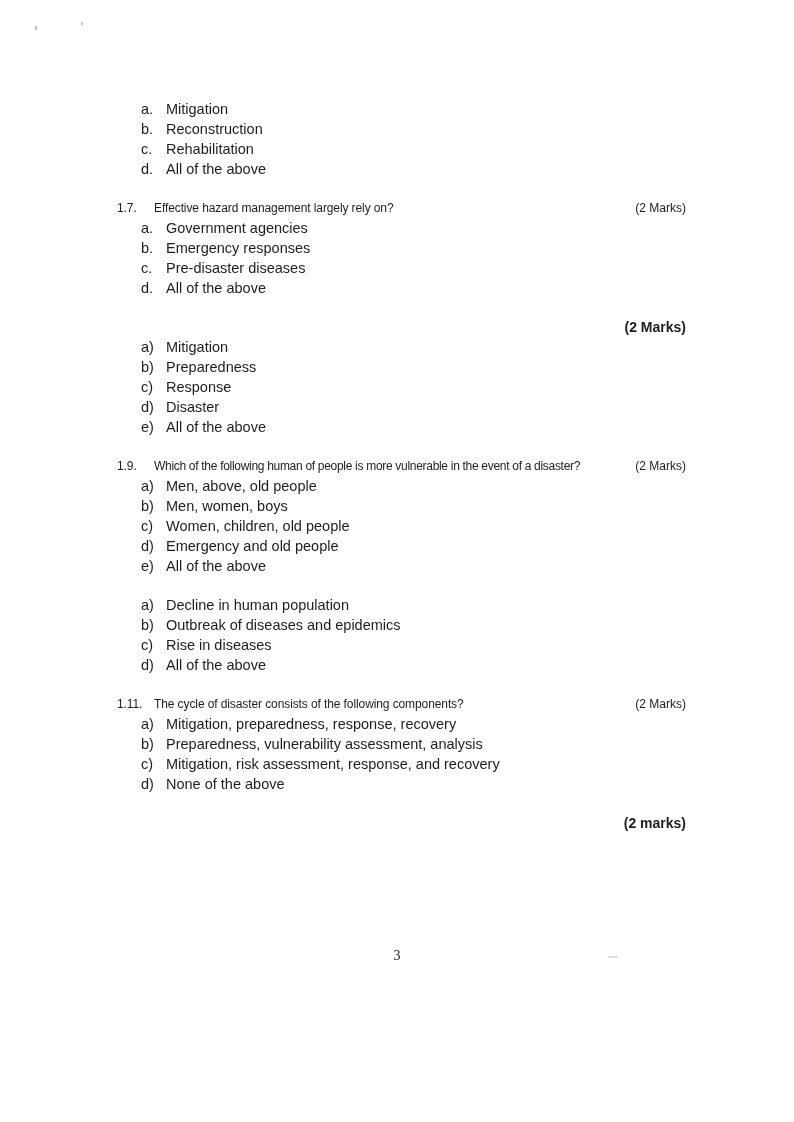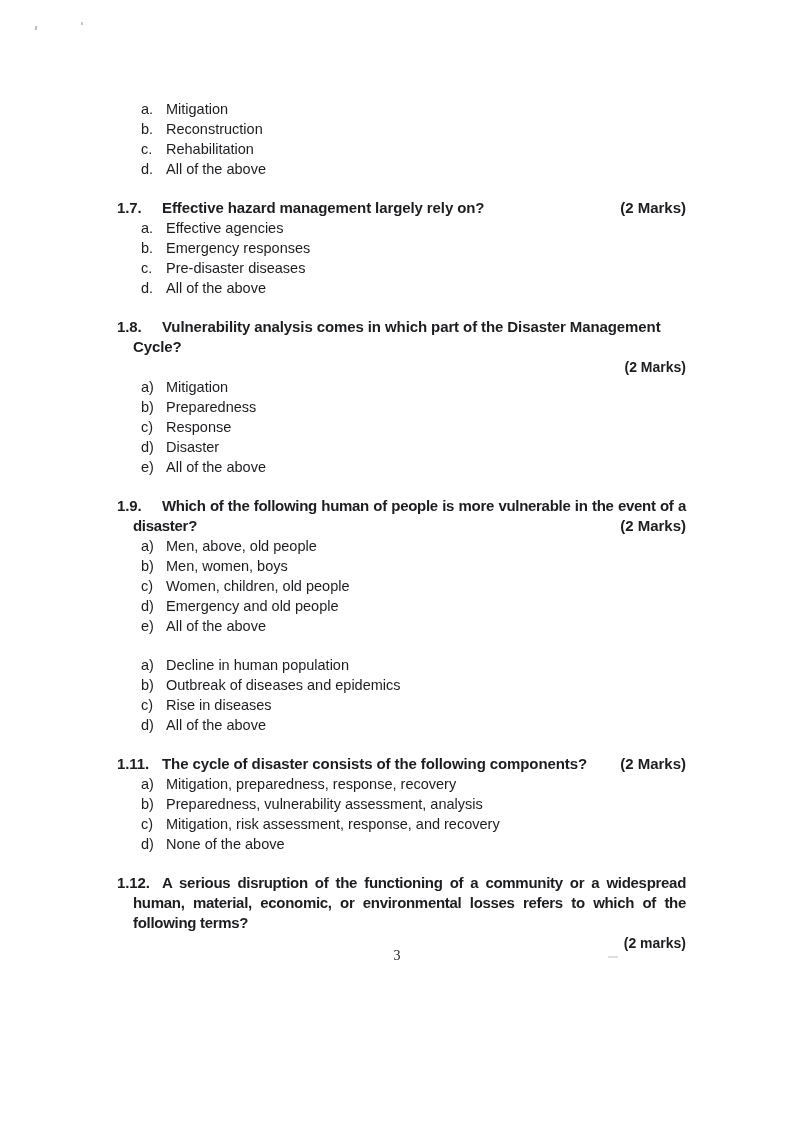--- a/index.html
+++ b/index.html
@@ -17,26 +17,26 @@
     width:569px;
   }
   
   .opt-row { display:flex; font-size:14.5px; line-height:20px; }
   .opt-letter { flex:0 0 25px; margin-left:24px; }
   .opt-text { flex:1; }
   
   .question { margin-top:19px; }
   .q-head {
     position:relative;
-    font-weight:700;
-    font-size:15px;
+    font-weight:400;
+    font-size:12px;
     line-height:20px;
   }
   .q-num { position:absolute; left:0; top:0; letter-spacing:-0.1px; }
-  .q-text { margin-left:16px; text-indent:29px; letter-spacing:-0.1px; }
+  .q-text { margin-left:8px; text-indent:29px; letter-spacing:-0.1px; }
   .q-text.justify { text-align:justify; letter-spacing:-0.3px; }
   .q-marks { white-space:nowrap; }
   .q-marks.inline { position:absolute; right:0; top:0; }
   .q-marks.last-line { position:absolute; right:0; bottom:0; }
   .q-marks-line {
     font-weight:700; font-size:14px; line-height:20px; text-align:right;
   }
   .page-number {
     position:absolute; left:0; top:946px; width:100%;
     text-align:center;
@@ -79,42 +79,37 @@
     <div id="questions">
         <section class="question">
     <div class="q-head">
       <span class="q-num">1.7.</span>
       <div class="q-text">Effective hazard management largely rely on?</div>
       <span class="q-marks inline">(2 Marks)</span>
     </div>
     <div class="q-options">
             <div class="opt-row">
     <span class="opt-letter">a.</span>
-    <span class="opt-text">Effective agencies</span>
+    <span class="opt-text">Government agencies</span>
   </div>
             <div class="opt-row">
     <span class="opt-letter">b.</span>
     <span class="opt-text">Emergency responses</span>
   </div>
             <div class="opt-row">
     <span class="opt-letter">c.</span>
     <span class="opt-text">Pre-disaster diseases</span>
   </div>
             <div class="opt-row">
     <span class="opt-letter">d.</span>
     <span class="opt-text">All of the above</span>
   </div>
           </div>
   </section>
         <section class="question">
-    <div class="q-head">
-      <span class="q-num">1.8.</span>
-      <div class="q-text">Vulnerability analysis comes in which part of the Disaster Management Cycle?</div>
-
-    </div>
     <div class="q-marks-line">(2 Marks)</div>
           <div class="q-options">
             <div class="opt-row">
     <span class="opt-letter">a)</span>
     <span class="opt-text">Mitigation</span>
   </div>
             <div class="opt-row">
     <span class="opt-letter">b)</span>
     <span class="opt-text">Preparedness</span>
   </div>
@@ -200,24 +195,19 @@
     <span class="opt-letter">c)</span>
     <span class="opt-text">Mitigation, risk assessment, response, and recovery</span>
   </div>
             <div class="opt-row">
     <span class="opt-letter">d)</span>
     <span class="opt-text">None of the above</span>
   </div>
           </div>
   </section>
         <section class="question">
-    <div class="q-head">
-      <span class="q-num">1.12.</span>
-      <div class="q-text justify">A serious disruption of the functioning of a community or a widespread human, material, economic, or environmental losses refers to which of the following terms?</div>
-
-    </div>
     <div class="q-marks-line">(2 marks)</div>
   </section>
       </div>
   </div>
 
   <div class="page-number">3</div>
 </div>
 
 </body></html>

